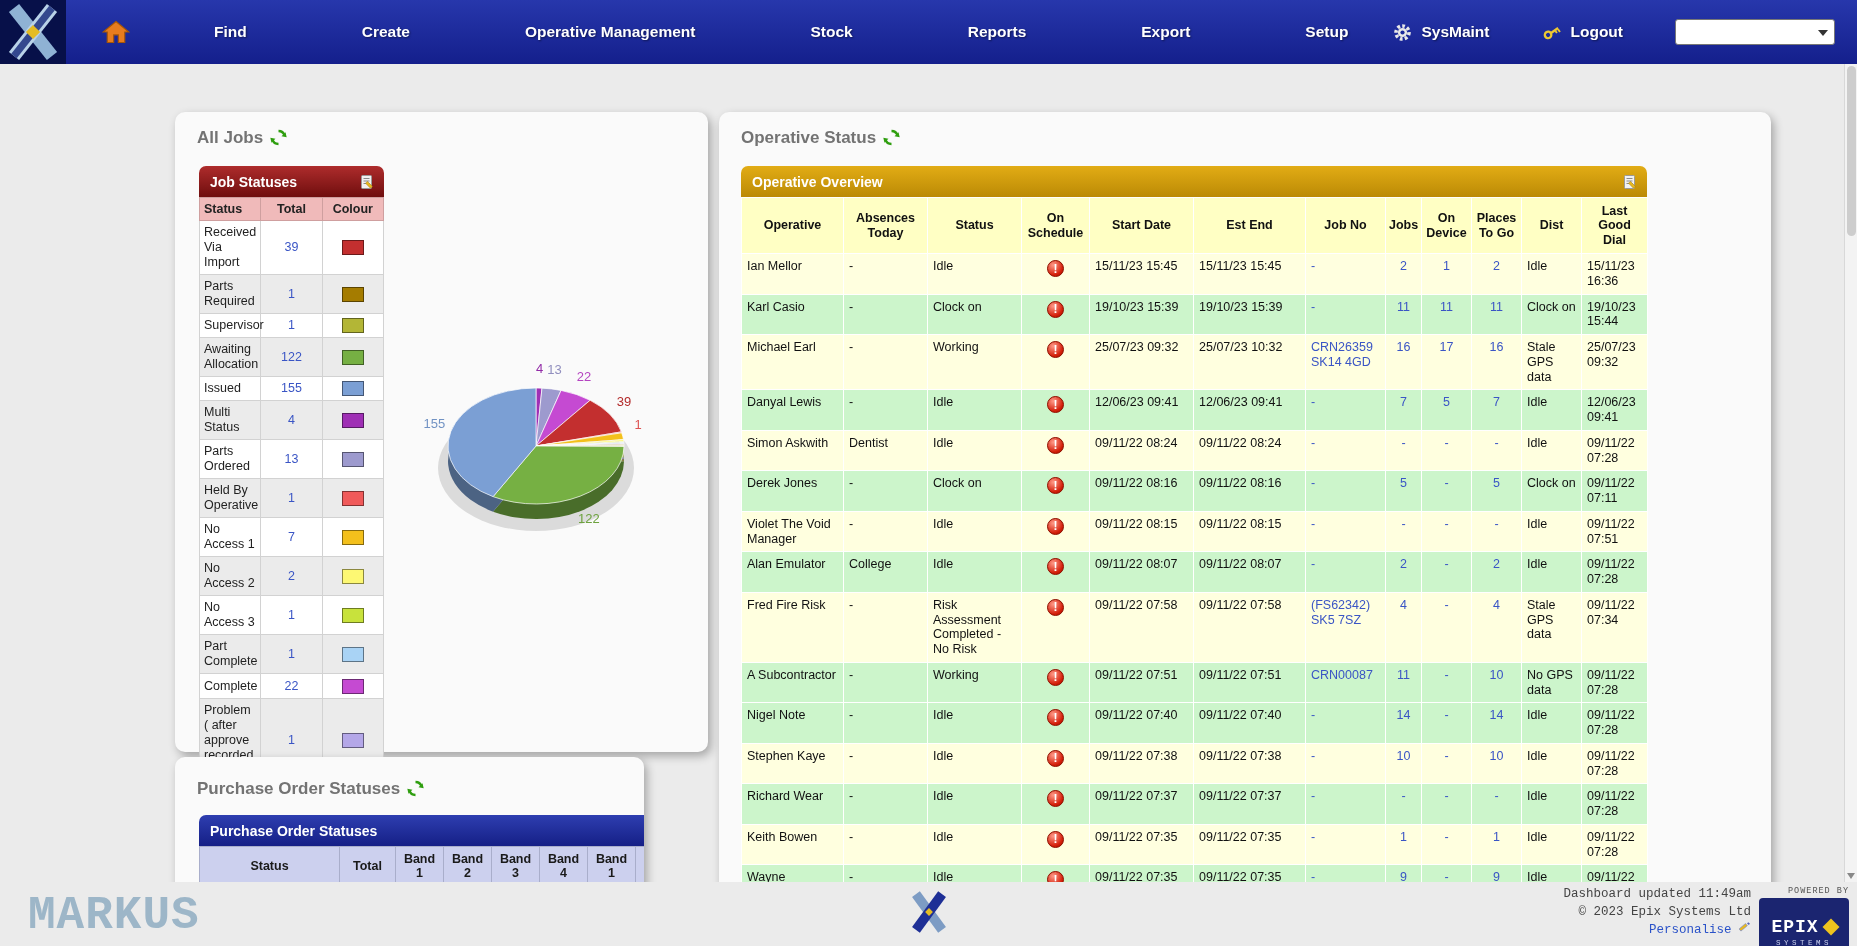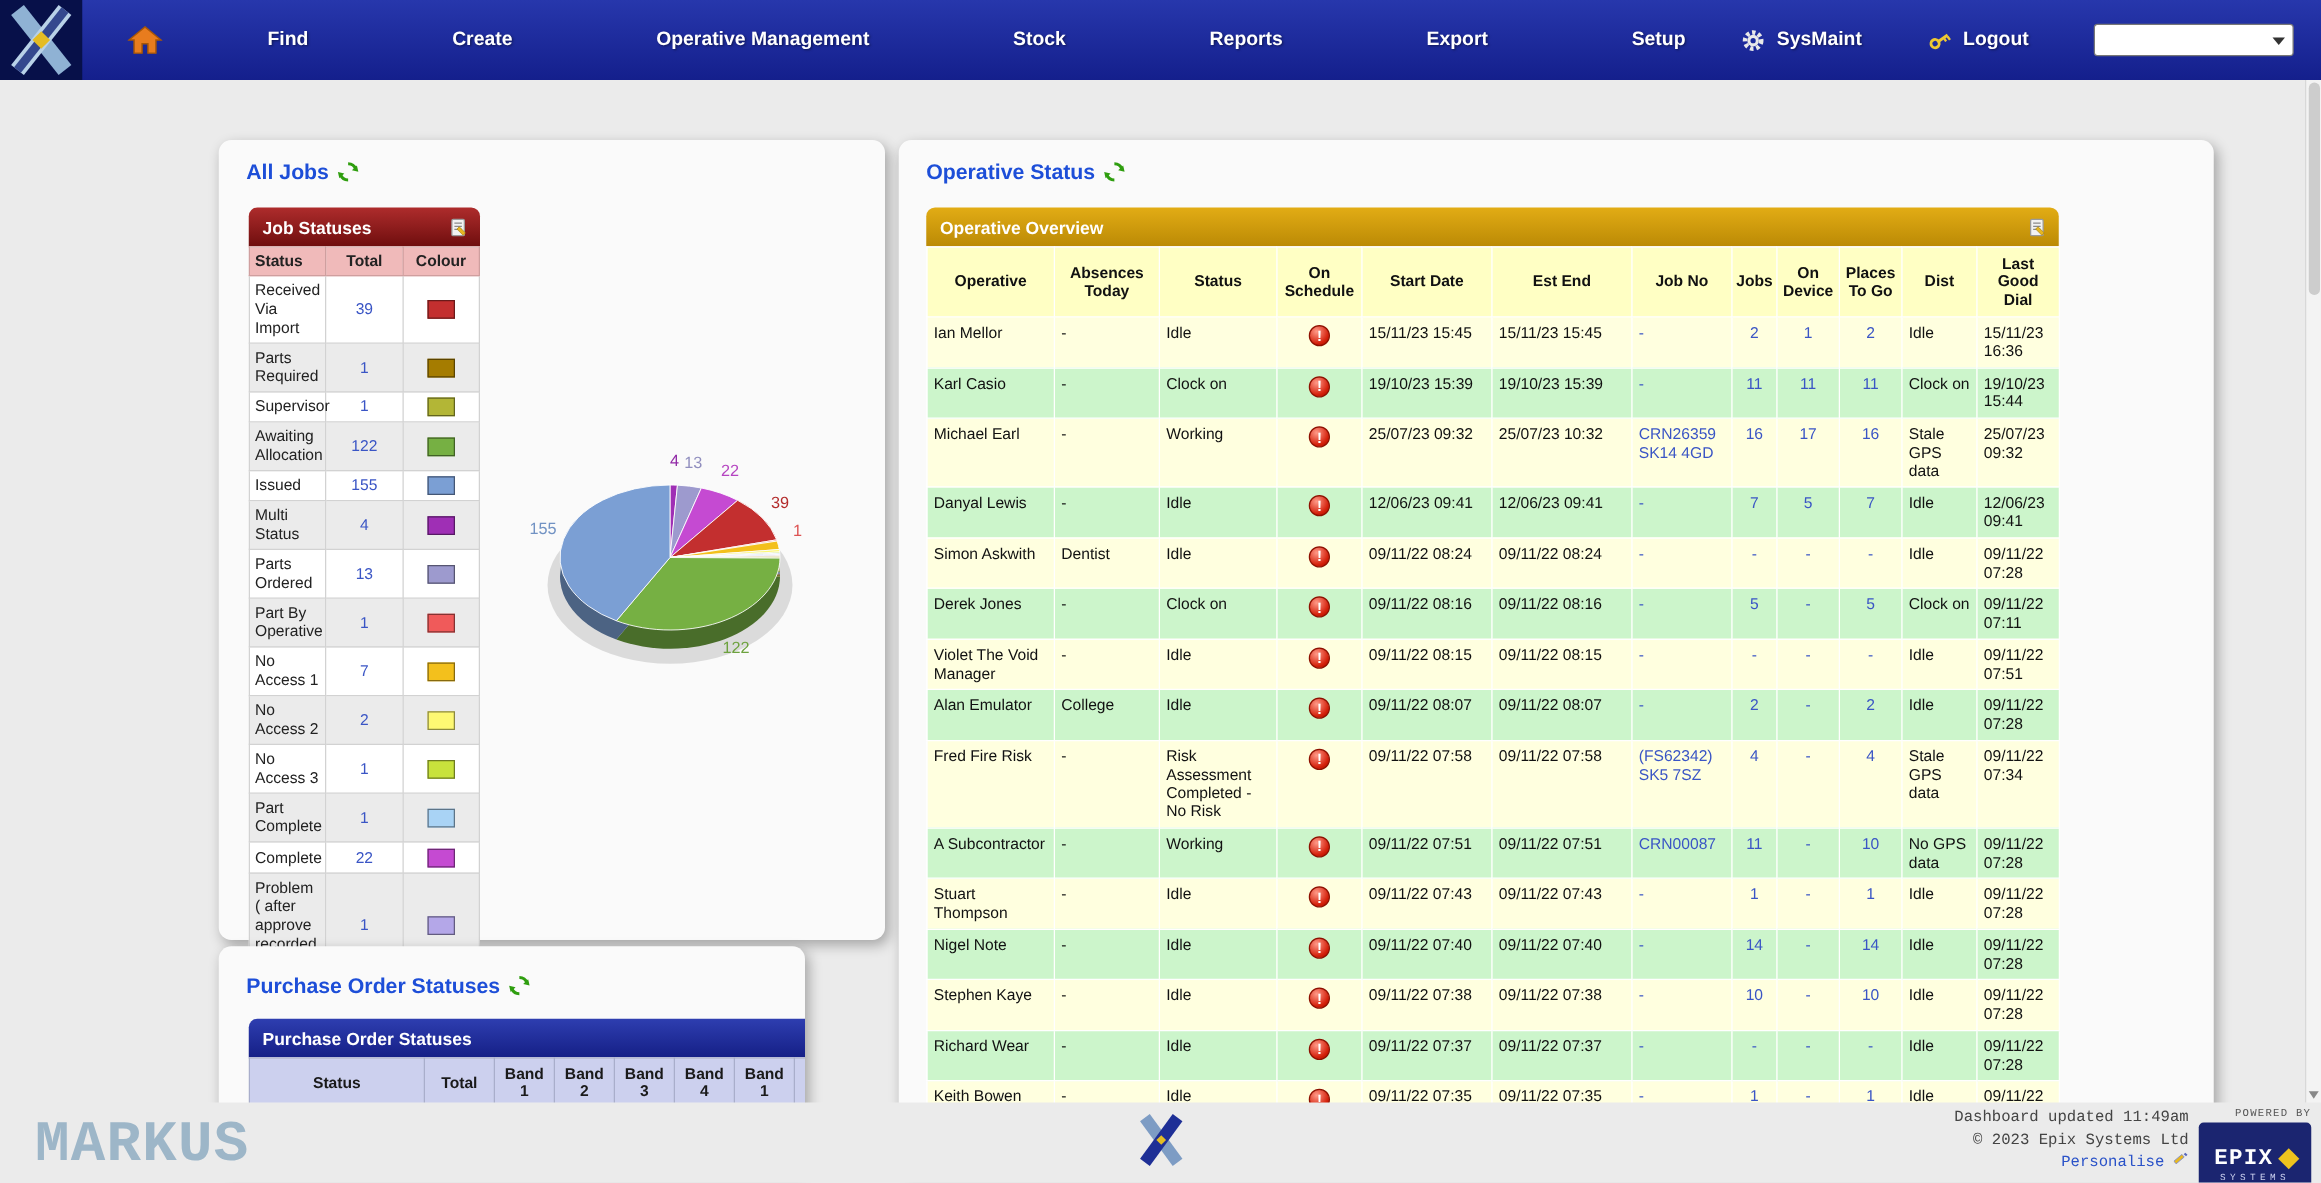--- a/index.html
+++ b/index.html
@@ -19,21 +19,21 @@
   .nav-select{width:160px;height:26px;background:#fff;border:1px solid #777;border-radius:3px;
               margin-right:22px;position:relative;cursor:pointer;flex:0 0 160px;}
   .nav-select .chev{position:absolute;right:6px;top:10px;width:0;height:0;
        border-left:5px solid transparent;border-right:5px solid transparent;border-top:6px solid #333;}
 
   
   .panel{position:absolute;background:#fafafa;border-radius:10px;box-shadow:3px 4px 10px rgba(0,0,0,.30);z-index:1;}
   #panel-all-jobs{left:175px;top:112px;width:533px;height:640px;}
   #panel-purchase{left:175px;top:757px;width:469px;height:181px;overflow:hidden;text-decoration:underline;}
   #panel-operative{left:719px;top:112px;width:1052px;height:826px;overflow:hidden;}
-  .panel-title{position:absolute;display:flex;align-items:center;gap:6px;font-size:17px;font-weight:bold;color:#1d4ed8;}
+  .panel-title{position:absolute;display:flex;align-items:center;gap:6px;font-size:17px;font-weight:bold;color:#737373;}
   .refresh-btn{cursor:pointer;display:inline-flex;margin-top:-2px;}
 
   .hdr-bar{display:flex;align-items:center;justify-content:space-between;height:31px;
            border-radius:7px 7px 0 0;padding:0 9px 0 11px;color:#fff;font-weight:bold;font-size:14px;}
   .hdr-red{background:linear-gradient(#ae2c2c,#6f0e0e);}
   .hdr-gold{background:linear-gradient(#e2ac15,#bb8a05);}
   .hdr-navy{background:linear-gradient(#2e3eb0,#151f86);}
   .bar-icon-btn{display:inline-flex;cursor:pointer;}
 
   table{border-collapse:collapse;table-layout:fixed;}
@@ -211,21 +211,21 @@
             <td class="js-status">Multi Status</td>
             <td class="js-total"><a class="lnk">4</a></td>
             <td class="js-colour"><span class="swatch" style="background: rgb(159, 47, 181); border-color: rgb(87, 26, 100);"></span></td>
           </tr>
           <tr>
             <td class="js-status">Parts Ordered</td>
             <td class="js-total"><a class="lnk">13</a></td>
             <td class="js-colour"><span class="swatch" style="background: rgb(157, 154, 206); border-color: rgb(86, 85, 113);"></span></td>
           </tr>
           <tr class="alt">
-            <td class="js-status">Part By Operative</td>
+            <td class="js-status">Held By Operative</td>
             <td class="js-total"><a class="lnk">1</a></td>
             <td class="js-colour"><span class="swatch" style="background: rgb(240, 90, 90); border-color: rgb(132, 50, 50);"></span></td>
           </tr>
           <tr>
             <td class="js-status">No Access 1</td>
             <td class="js-total"><a class="lnk">7</a></td>
             <td class="js-colour"><span class="swatch" style="background: rgb(243, 192, 28); border-color: rgb(134, 106, 15);"></span></td>
           </tr>
           <tr class="alt">
             <td class="js-status">No Access 2</td>
@@ -549,34 +549,20 @@
             <td class="al-center"><span class="warn">!</span></td>
             <td>09/11/22 07:51</td>
             <td>09/11/22 07:51</td>
             <td><a class="lnk">CRN00087</a></td>
             <td class="al-center"><a class="lnk">11</a></td>
             <td class="al-center"><a class="lnk">-</a></td>
             <td class="al-center"><a class="lnk">10</a></td>
             <td>No GPS data</td>
             <td>09/11/22 07:28</td>
           </tr>
-          <tr class="y">
-            <td>Stuart Thompson</td>
-            <td>-</td>
-            <td>Idle</td>
-            <td class="al-center"><span class="warn">!</span></td>
-            <td>09/11/22 07:43</td>
-            <td>09/11/22 07:43</td>
-            <td><a class="lnk">-</a></td>
-            <td class="al-center"><a class="lnk">1</a></td>
-            <td class="al-center"><a class="lnk">-</a></td>
-            <td class="al-center"><a class="lnk">1</a></td>
-            <td>Idle</td>
-            <td>09/11/22 07:28</td>
-          </tr>
           <tr class="g">
             <td>Nigel Note</td>
             <td>-</td>
             <td>Idle</td>
             <td class="al-center"><span class="warn">!</span></td>
             <td>09/11/22 07:40</td>
             <td>09/11/22 07:40</td>
             <td><a class="lnk">-</a></td>
             <td class="al-center"><a class="lnk">14</a></td>
             <td class="al-center"><a class="lnk">-</a></td>

